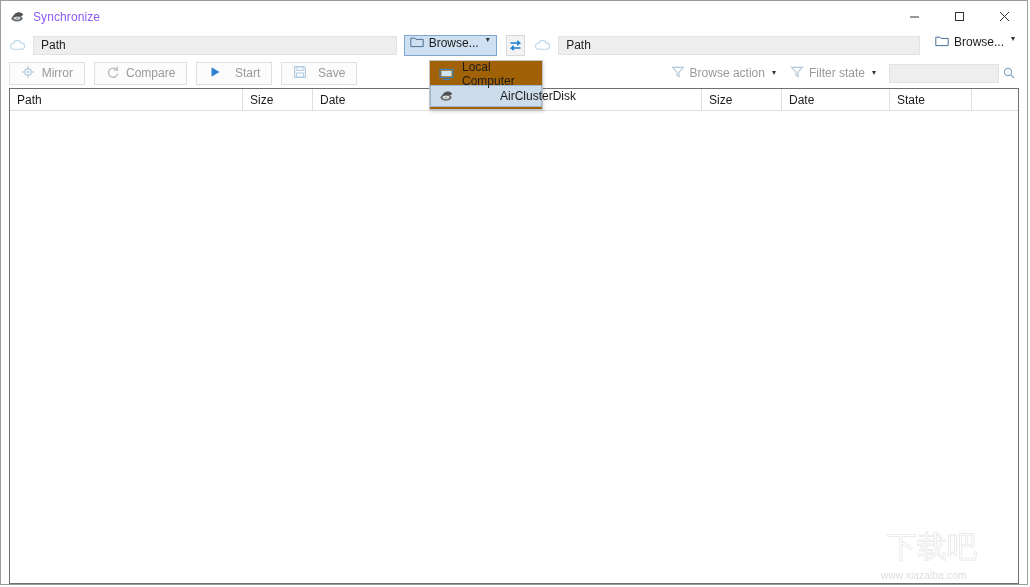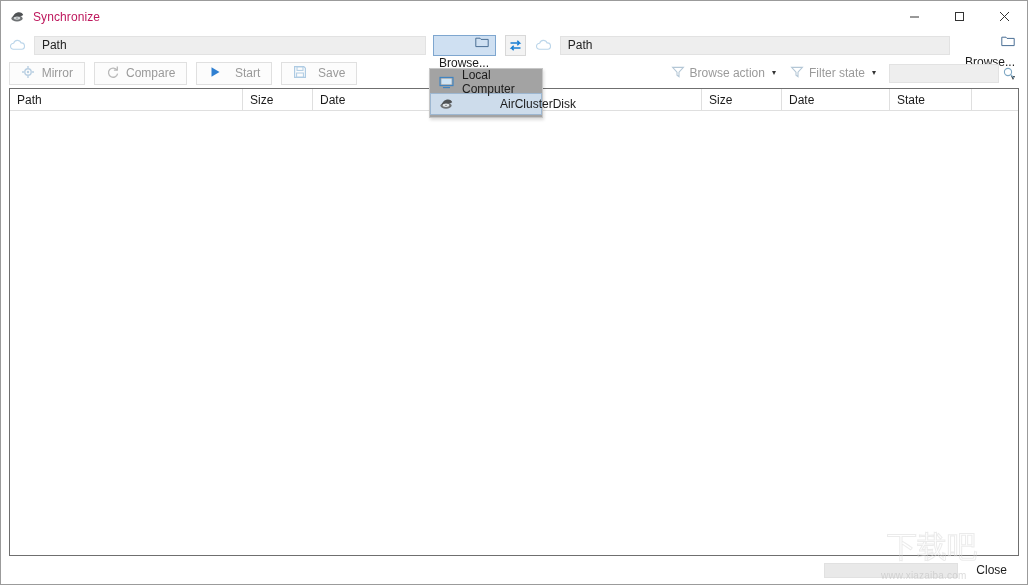--- a/index.html
+++ b/index.html
@@ -34,21 +34,21 @@
     position: relative;
   }
   .title-icon {
     margin-left: 9px;
     width: 16px; height: 16px;
     display: flex; align-items: center; justify-content: center;
   }
   .title-text {
     margin-left: 7px;
     font-size: 12px;
-    color: #be185d;
+    color: #8b5cf6;
     letter-spacing: .1px;
   }
   .winbtns {
     position: absolute;
     right: 0; top: 0;
     display: flex;
     height: 31px;
   }
   .winbtn {
     width: 45px; height: 31px;
@@ -73,28 +73,27 @@
     display: flex; align-items: center;
     padding-left: 7px;
     font-size: 12px;
     color: #222;
     box-sizing: border-box;
   }
   .path-left { width: 394px; margin-left: 7px; }
   .path-right { width: 392px; margin-left: 7px; }
   .browse-btn {
     height: 21px;
-    display: flex; align-items: flex-end;
+    display: flex; align-items: flex-start;
     padding: 0 6px 0 5px;
     font-size: 12px;
     color: #1b1b1b;
     box-sizing: border-box;
     gap: 5px;
     white-space: nowrap;
-    flex-direction: column;
   }
   .browse-btn.active {
     background: #cfe0f2;
     border: 1px solid #7ea6cf;
     margin-left: 7px;
   }
   .browse-btn.plain { margin-left: 10px; }
   .caret { font-size: 8px; line-height: 8px; margin-left: 2px; color: #333; }
   .swap-btn {
     width: 21px; height: 21px;
@@ -197,23 +196,23 @@
   }
   .close-btn {
     font-size: 12px;
     color: #1b1b1b;
     padding: 2px 8px;
   }
 
   
   .menu {
     position: absolute;
-    left: 428px; top: 67px;
+    left: 428px; top: 59px;
     width: 114px;
-    background: #a3a3a3;
+    background: #a16207;
     border: 1px solid #c6c6c6;
     padding: 2px 0;
     box-sizing: border-box;
     z-index: 50;
     box-shadow: 1px 2px 3px rgba(0,0,0,.14);
   }
   .mitem {
     height: 22px;
     display: flex;
     align-items: center;
@@ -422,24 +421,20 @@
       <div class="hcell" style="width:186px">Date</div>
       <div class="hcell" style="width:203px"></div>
       <div class="hcell" style="width:80px">Size</div>
       <div class="hcell" style="width:108px">Date</div>
       <div class="hcell" style="width:82px">State</div>
       <div class="hcell" style="flex:1;border-right:none"></div>
     </div>
     <div class="body"></div>
   </div>
 
-  <div class="bottombar">
-    <div class="progress"></div>
-    <div class="close-btn">Close</div>
-  </div>
 
   <div class="menu">
     <div class="mitem">
       <span class="mico">
         <svg width="15" height="13" viewBox="0 0 15 13">
           <rect x="1" y="1.4" width="13" height="8.2" fill="none" stroke="#3b83c4" stroke-width="1.1"></rect>
           <rect x="2.4" y="2.7" width="10.2" height="5.6" fill="#cfe4f5"></rect>
           <line x1="4" y1="11.6" x2="11" y2="11.6" stroke="#3b83c4" stroke-width="1.1"></line>
         </svg>
       </span>

